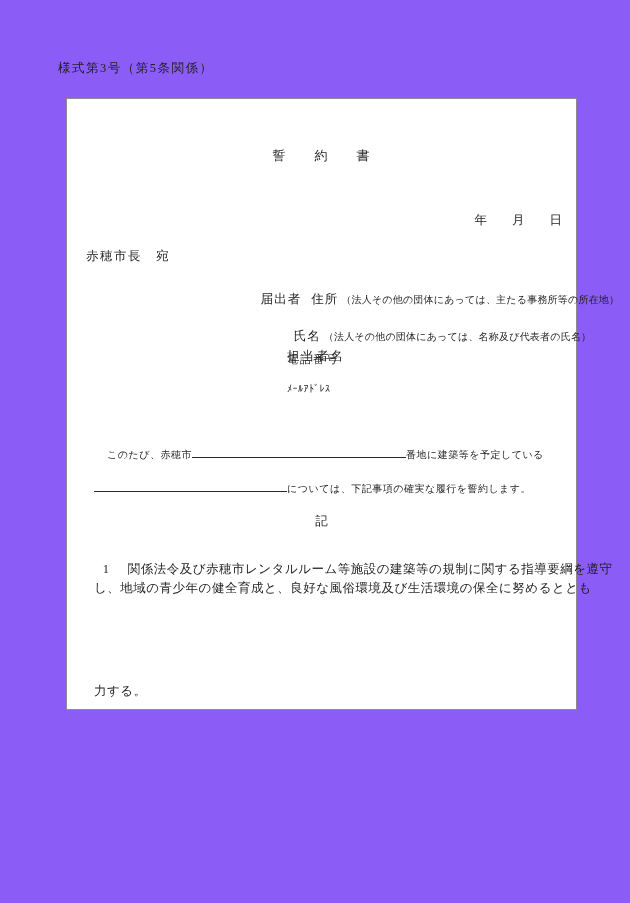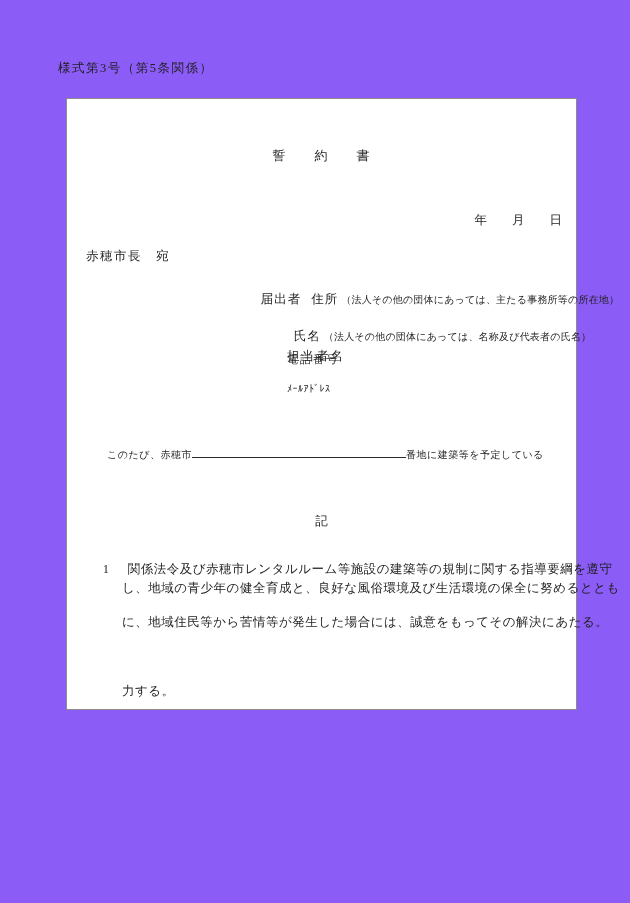--- a/index.html
+++ b/index.html
@@ -75,21 +75,21 @@
   .blank-name { width: 193px; }
   .note-header {
     top: 414px;
     left: 0;
     width: 100%;
     text-align: center;
     font-size: 12.5px;
   }
   .item-line { font-size: 12.5px; letter-spacing: 0.5px; }
   .item-first { left: 14px; }
-  .item-cont  { left: 27px; margin-left: 28px; }
+  .item-cont  { left: 27px; }
   .it1-l1 { top: 447px; }
   .it1-l2 { top: 481px; }
   .it1-l3 { top: 515px; }
   .it2-l1 { top: 550px; }
   .it2-l2 { top: 584px; }
   .item-num { display: inline-block; min-width: 7px; }
   .item-text { margin-left: 18px; }
 </style>
 </head>
 <body>
@@ -117,28 +117,30 @@
     <div class="abs line-contact">担当者名</div>
 
     <div class="abs line-phone">電話番号</div>
 
     <div class="abs line-email">ﾒｰﾙｱﾄﾞﾚｽ</div>
 
     <div class="abs body-line body-line-1">
       <span>このたび、赤穂市</span><span class="blank blank-lot"></span><span>番地に建築等を予定している</span>
     </div>
 
+    <div class="abs body-line body-line-2">
+      <span class="blank blank-name"></span><span>については、下記事項の確実な履行を誓約します。</span>
+    </div>
 
     <div class="abs note-header">記</div>
 
     <div class="abs item-line item-first it1-l1">
       <span class="item-num">1</span><span class="item-text">関係法令及び赤穂市レンタルルーム等施設の建築等の規制に関する指導要綱を遵守</span>
     </div>
 
     <div class="abs item-line item-cont it1-l2">し、地域の青少年の健全育成と、良好な風俗環境及び生活環境の保全に努めるととも</div>
 
-    <div class="abs item-line item-cont it1-l3">に、地域住民等から苦情等が発生した場合には、誠意をもってその解決にあたる。</div>
 
 
     <div class="abs item-line item-cont it2-l2">力する。</div>
 
   </div>
 </div>
 
 </body></html>

